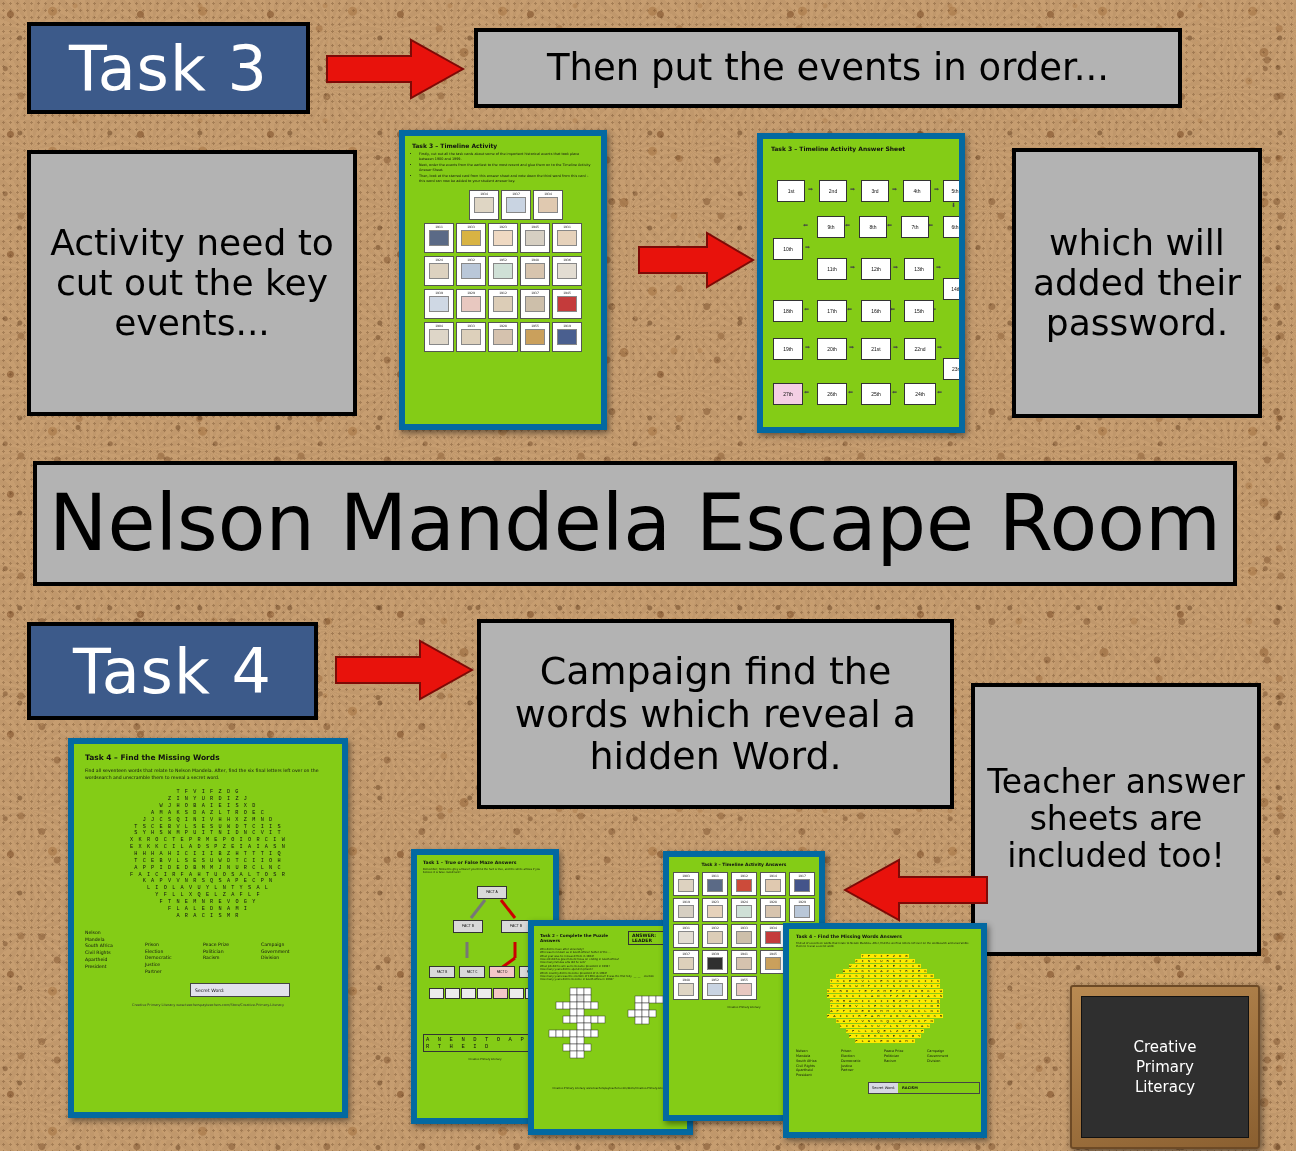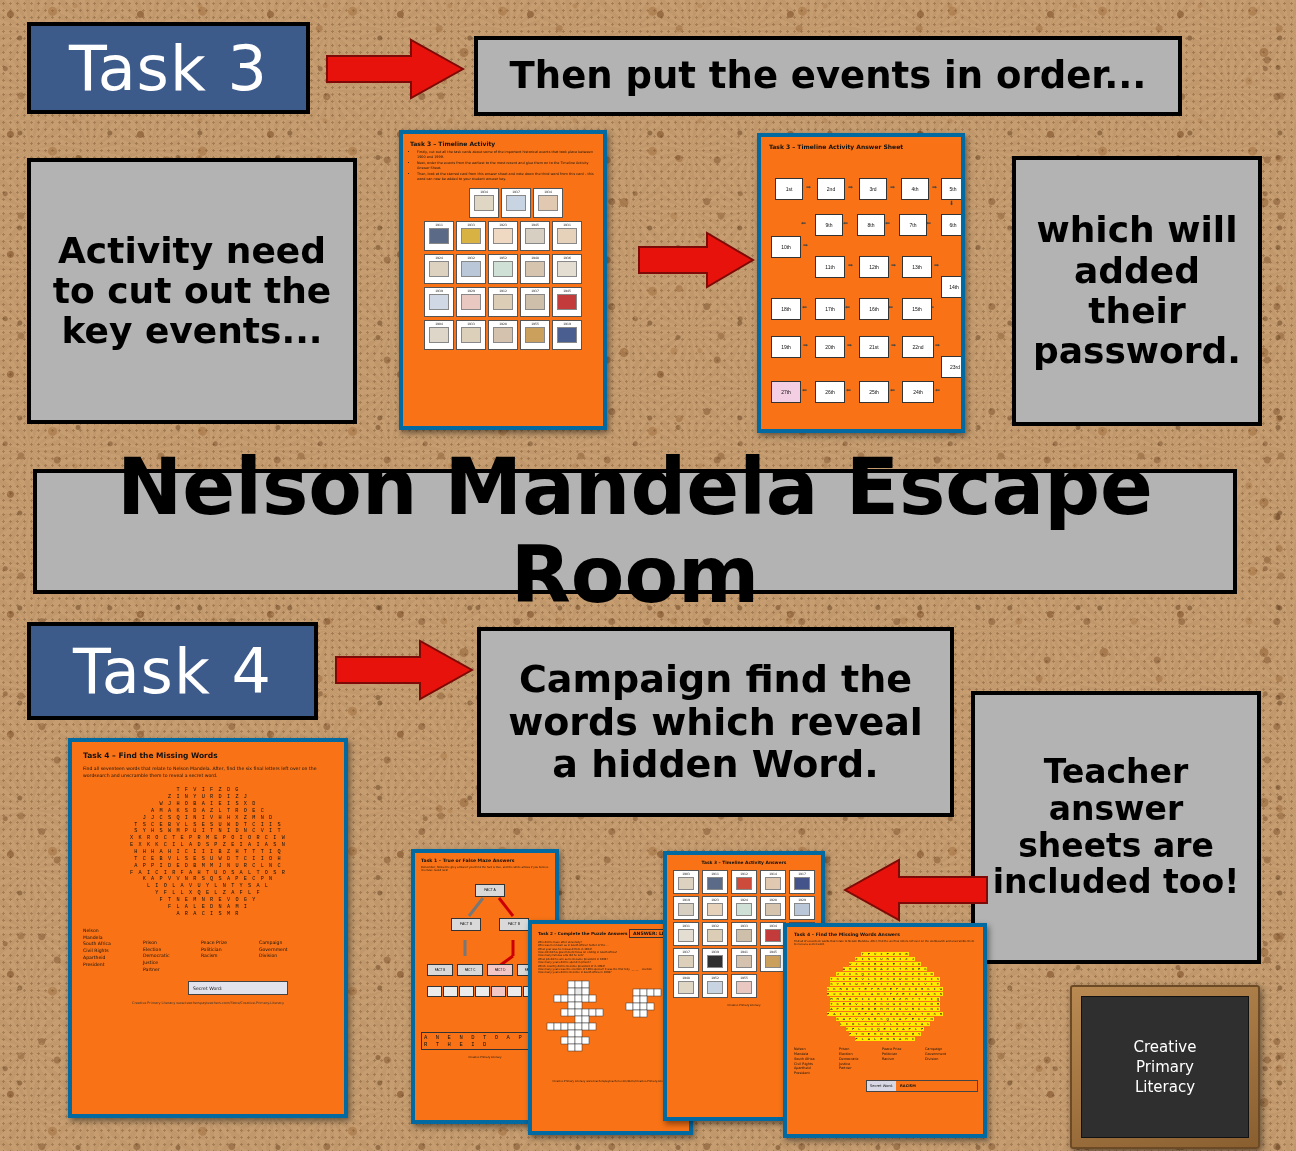--- a/index.html
+++ b/index.html
@@ -46,36 +46,35 @@
     background: #b3b3b3;
     border: 4px solid #000;
     display: flex;
     align-items: center;
     justify-content: center;
     text-align: center;
     color: #000;
   }
   .handwrite {
     font-family: "DejaVu Sans", sans-serif;
-    font-weight: 700;
+    font-weight: 400;
     line-height: 1.12;
-    margin-top: 8px;
   }
   .task-badge {
     background: #3c5a8a;
     border: 4px solid #000;
     color: #fff;
     font-size: 62px;
     letter-spacing: 1px;
     font-family: "DejaVu Sans", sans-serif;
   }
   .paper {
     position: absolute;
-    background: #f97316;
-    border: 4px solid #0369a1;
+    background: #84cc16;
+    border: 6px solid #0369a1;
     box-shadow: 2px 3px 6px rgba(0,0,0,0.45);
     overflow: hidden;
     color: #111;
   }
   .paper-title { font-size: 6px; font-weight: bold; }
   .tiny { font-size: 3.4px; line-height: 1.35; }
   .tinier { font-size: 2.6px; line-height: 1.3; }
 
   
   .card-grid { display: grid; gap: 2px; }

